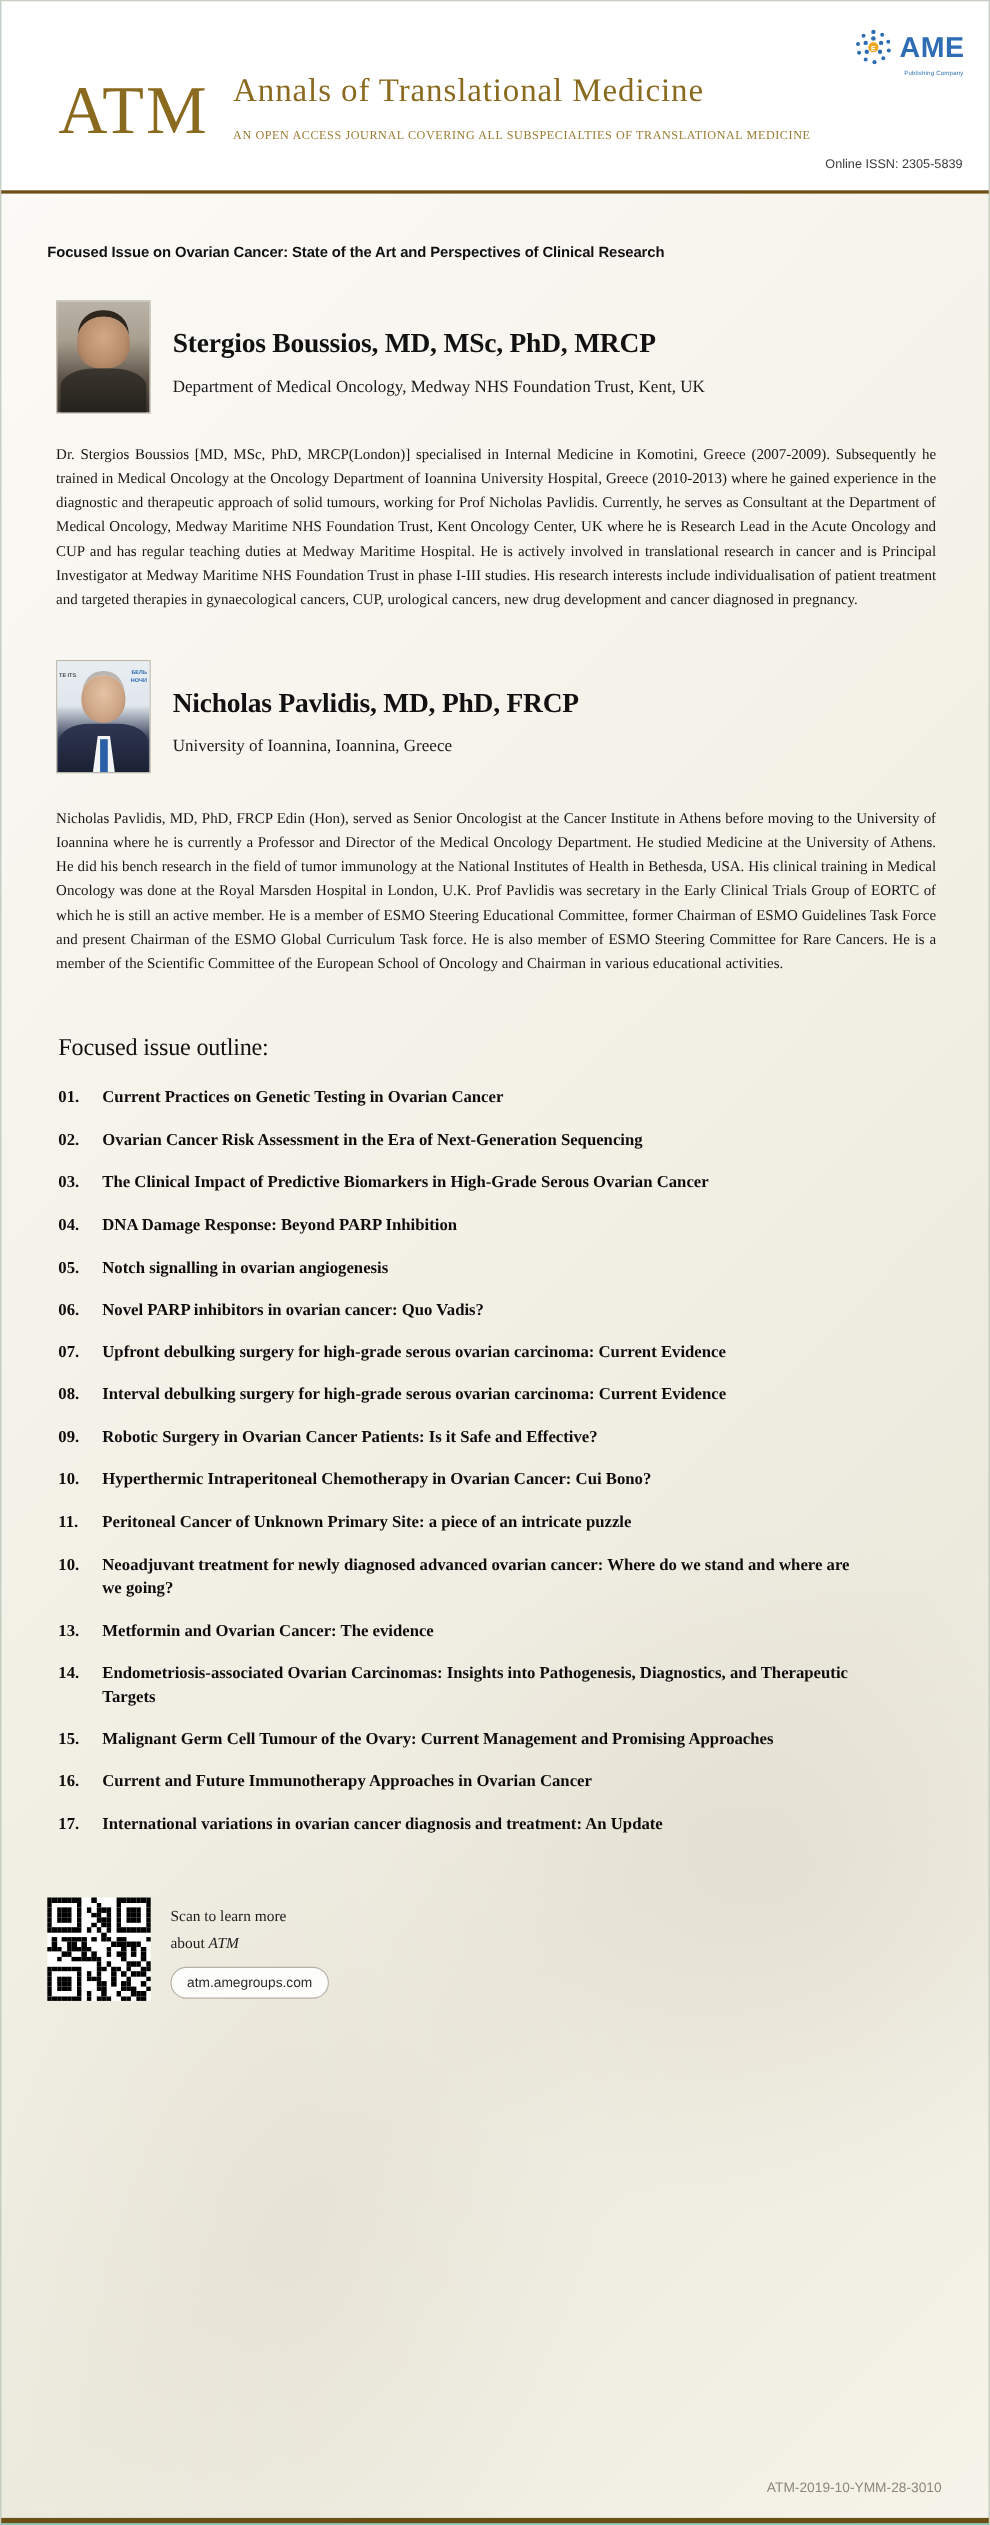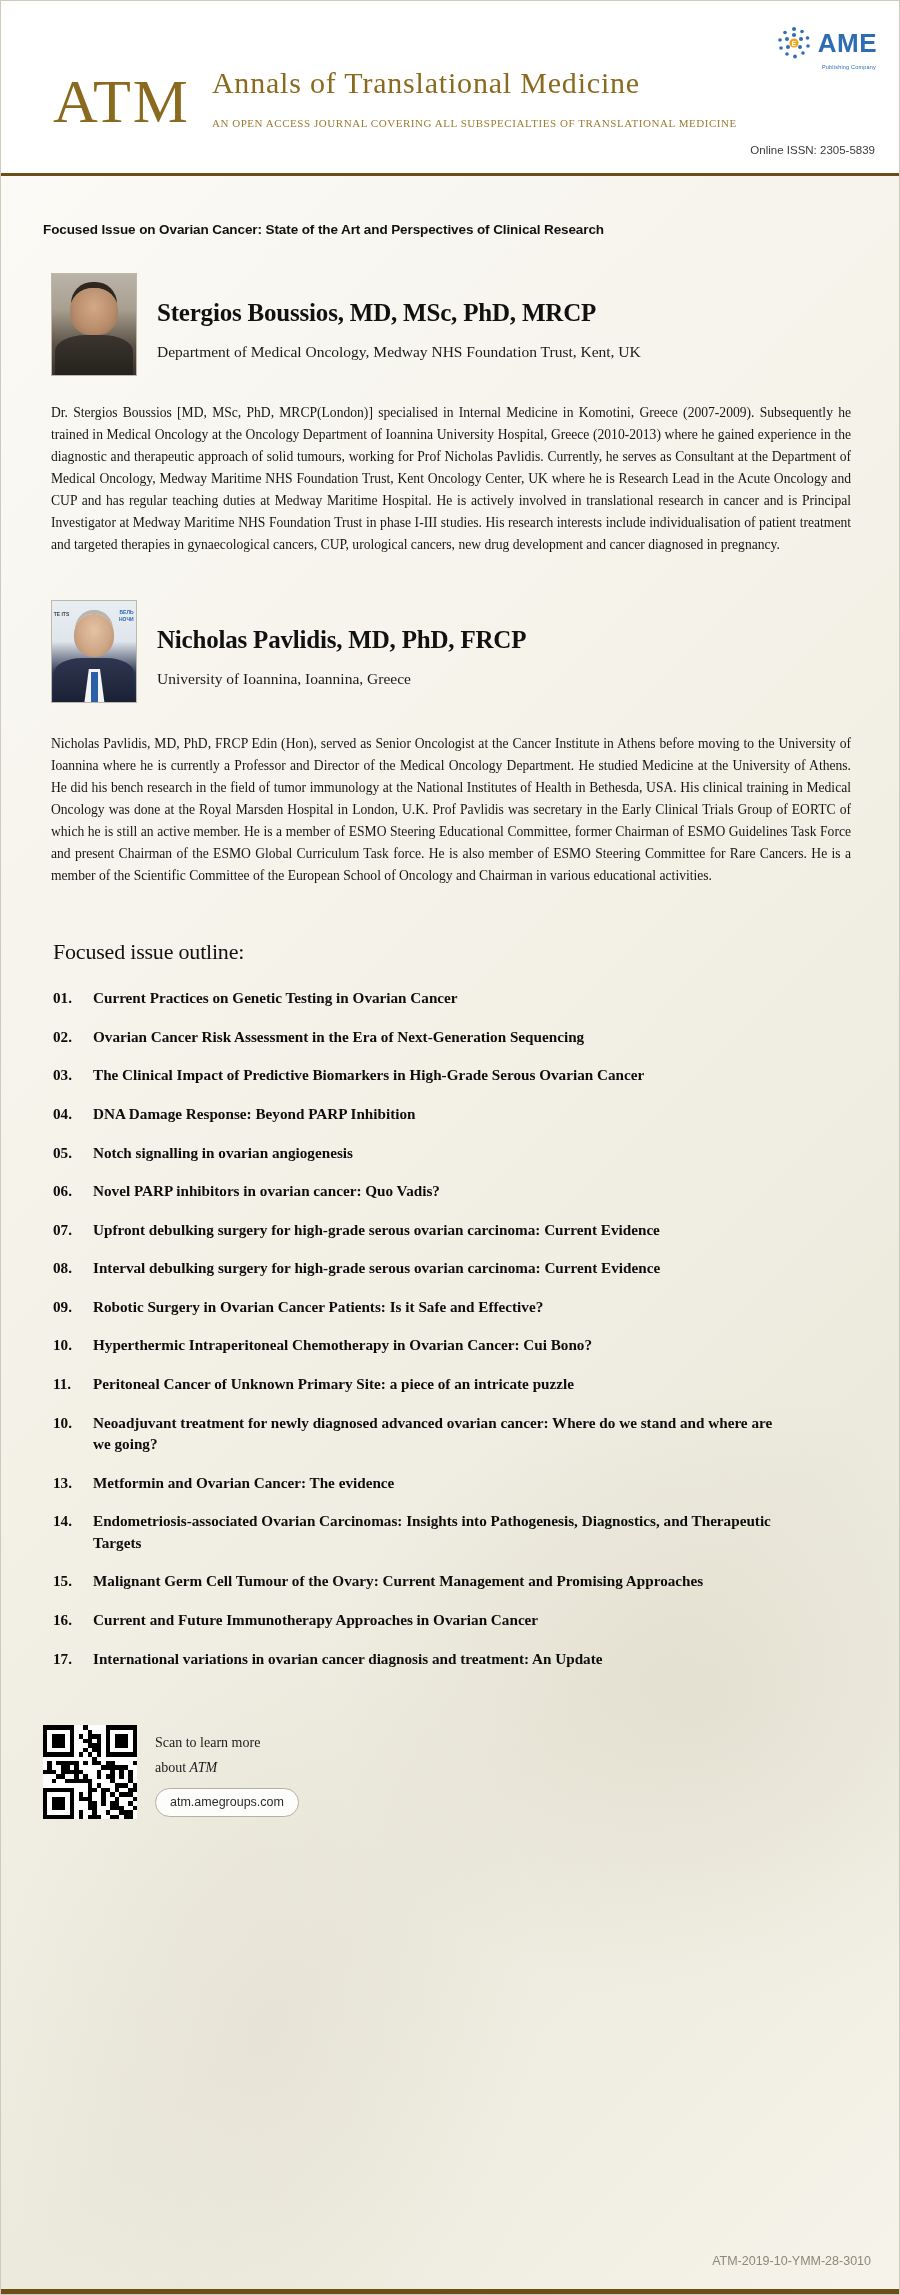--- a/index.html
+++ b/index.html
@@ -304,21 +304,21 @@
     border: 1px solid #b5b0a4;
     border-radius: 15px;
     background: #fdfdfb;
     font-family: "Liberation Sans", sans-serif;
     font-size: 12.5px;
     color: #2b2b2b;
   }
 
   .doc-code {
     position: absolute;
-    right: 28px;
+    right: 43px;
     bottom: 26px;
     font-family: "Liberation Sans", sans-serif;
     font-size: 12.5px;
     color: #8d8878;
     z-index: 3;
   }
 
   .footer-rule {
     position: absolute;
     left: 0; right: 0; bottom: 0;

